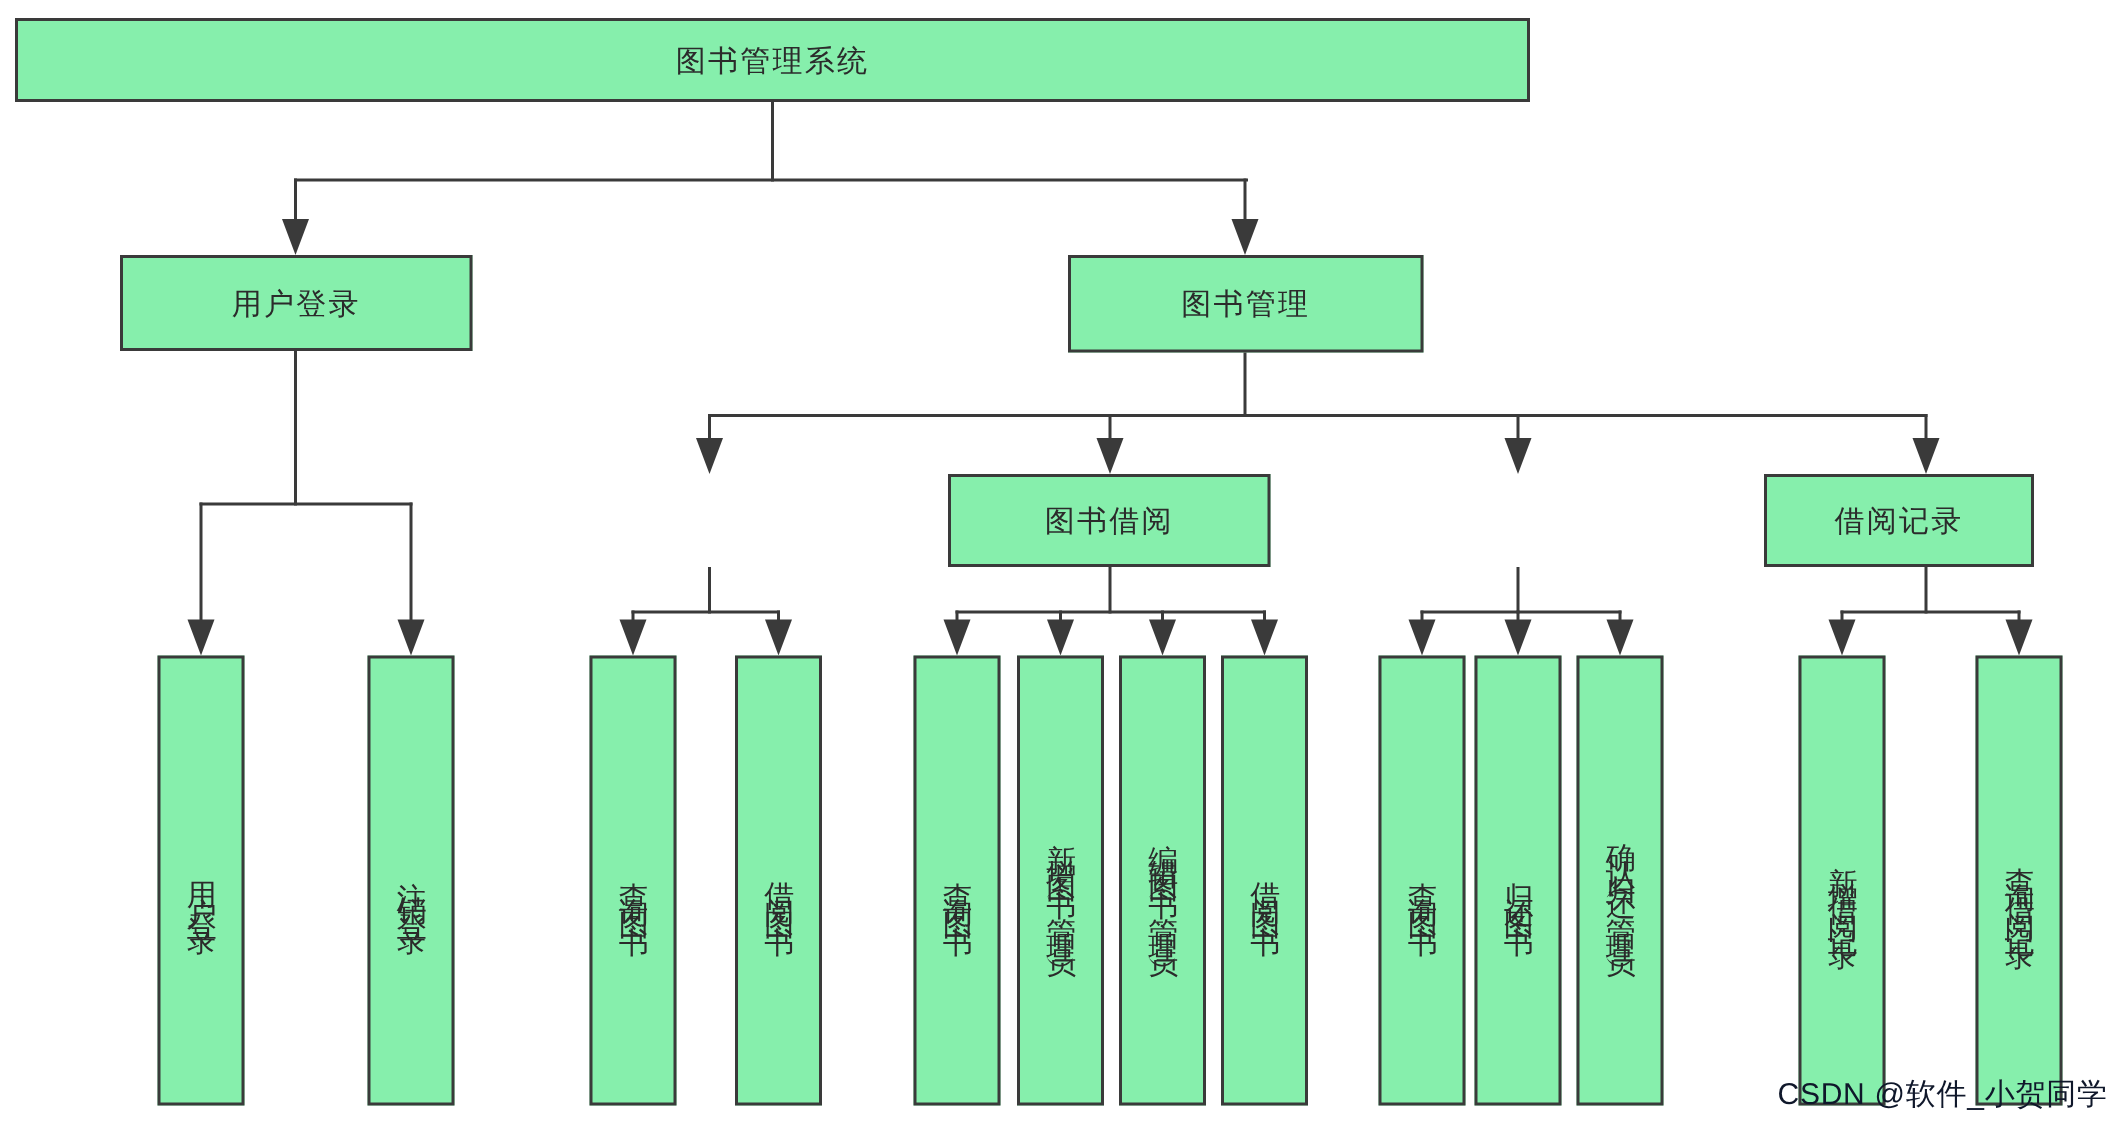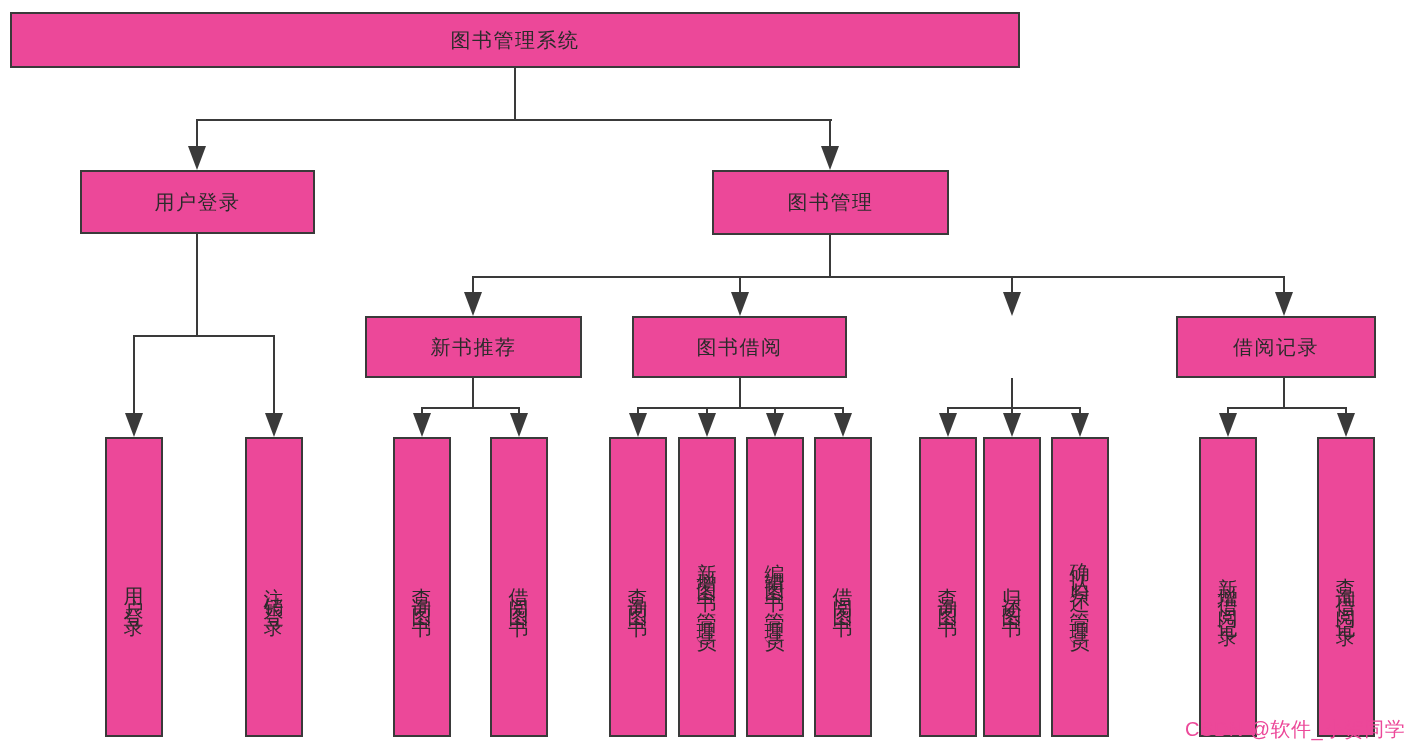--- a/index.html
+++ b/index.html
@@ -3,41 +3,41 @@
 <meta charset="utf-8">
 <style>
   html,body { margin:0; padding:0; background:#ffffff; }
   .canvas {
     position:relative; width:1405px; height:747px; background:#ffffff;
     font-family:"Liberation Sans","DejaVu Sans",sans-serif;
     overflow:hidden;
   }
   .box {
     position:absolute; box-sizing:border-box;
-    border:2px solid #3a3a3a; background:#ec4899;
+    border:2px solid #3a3a3a; background:#86efac;
     display:flex; align-items:center; justify-content:center;
     color:#2b2b2b;
   }
   .box.h { font-size:20px; letter-spacing:1.5px; }
   .box.v {
     writing-mode:vertical-rl; text-orientation:mixed;
     font-size:20px; letter-spacing:10px; line-height:1;
     padding-top:10px;
   }
   .vline { position:absolute; width:2px; background:#3a3a3a; }
   .hline { position:absolute; height:2px; background:#3a3a3a; }
   .arrow {
     position:absolute; width:0; height:0;
     border-left:9px solid transparent;
     border-right:9px solid transparent;
     border-top:24px solid #3a3a3a;
   }
   .watermark {
     position:absolute; left:1185px; top:716px;
-    font-size:20px; color:#ec4899; letter-spacing:0.5px;
+    font-size:20px; color:#0f172a; letter-spacing:0.5px;
     white-space:nowrap; z-index:5;
   }
 </style>
 </head>
 <body>
 
 <div class="canvas">
 
   <div class="box h" style="left:10px; top:12px; width:1010px; height:56px;">
     <span>图书管理系统</span>
@@ -68,27 +68,24 @@
   <div class="hline" style="left:472px; top:276px; width:813px;"></div>
   <div class="vline" style="left:472px; top:276px; height:18px;"></div>
   <div class="arrow" style="left:464px; top:292px;"></div>
   <div class="vline" style="left:739px; top:276px; height:18px;"></div>
   <div class="arrow" style="left:731px; top:292px;"></div>
   <div class="vline" style="left:1011px; top:276px; height:18px;"></div>
   <div class="arrow" style="left:1003px; top:292px;"></div>
   <div class="vline" style="left:1283px; top:276px; height:18px;"></div>
   <div class="arrow" style="left:1275px; top:292px;"></div>
 
-  <div class="box h" style="left:365px; top:316px; width:217px; height:62px;">
-    <span>新书推荐</span>
-  </div>
   <div class="box h" style="left:632px; top:316px; width:215px; height:62px;text-align:center;">
     <span>图书借阅</span>
   </div>
-  <div class="box h" style="left:1176px; top:316px; width:200px; height:62px;">
+  <div class="box h" style="left:1176px; top:316px; width:180px; height:62px;">
     <span>借阅记录</span>
   </div>
 
   <div class="vline" style="left:472px; top:378px; height:31px;"></div>
   <div class="hline" style="left:421px; top:407px; width:99px;"></div>
   <div class="vline" style="left:421px; top:407px; height:8px;"></div>
   <div class="arrow" style="left:413px; top:413px;"></div>
   <div class="vline" style="left:518px; top:407px; height:8px;"></div>
   <div class="arrow" style="left:510px; top:413px;"></div>
 

